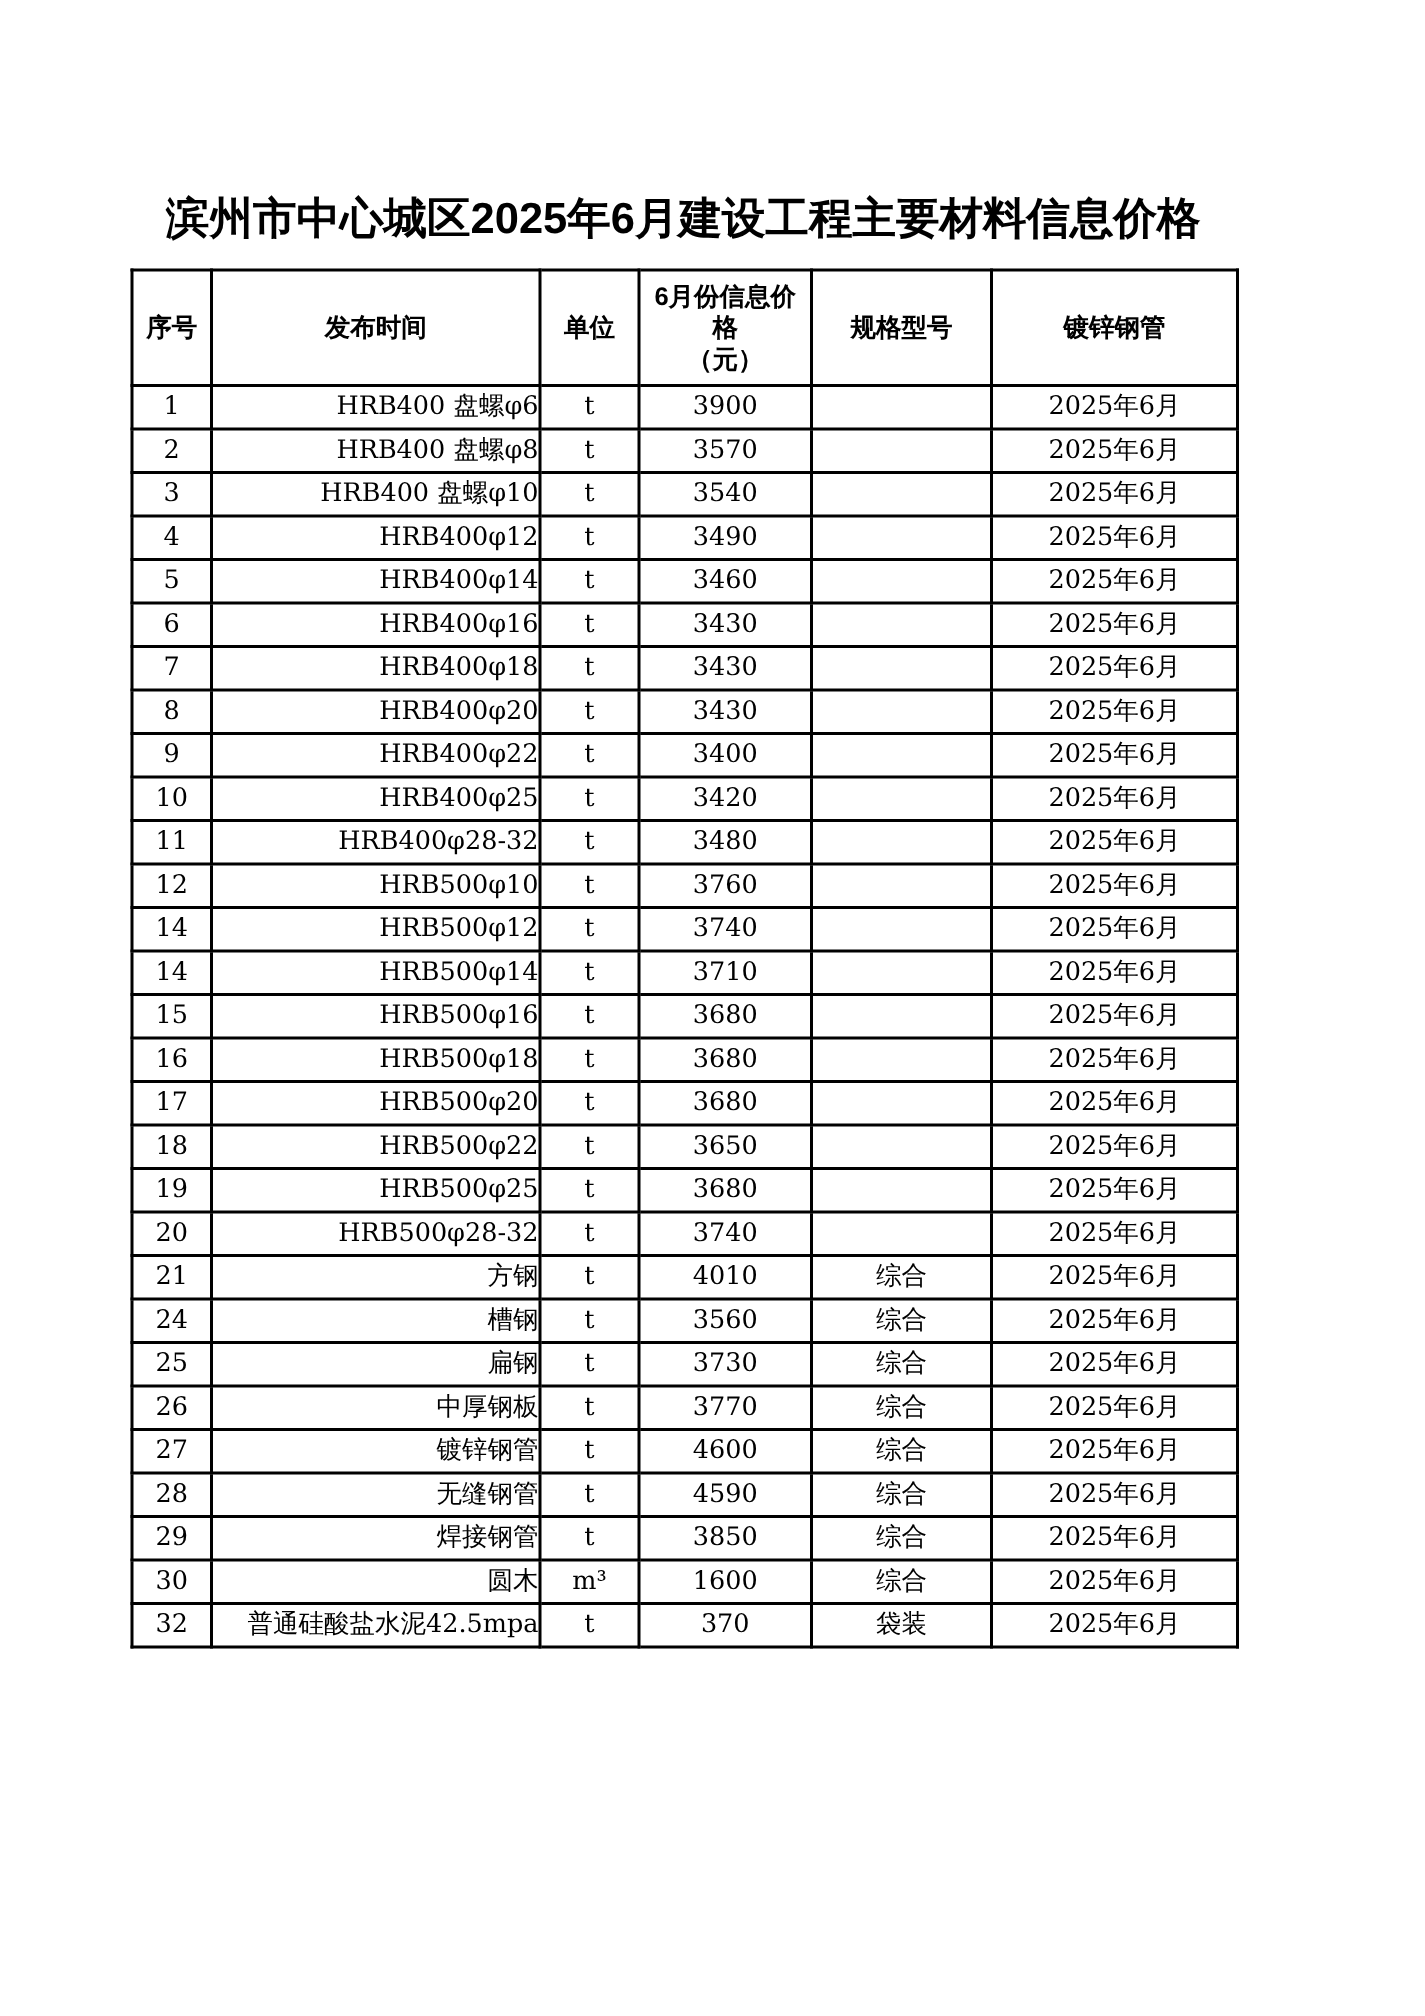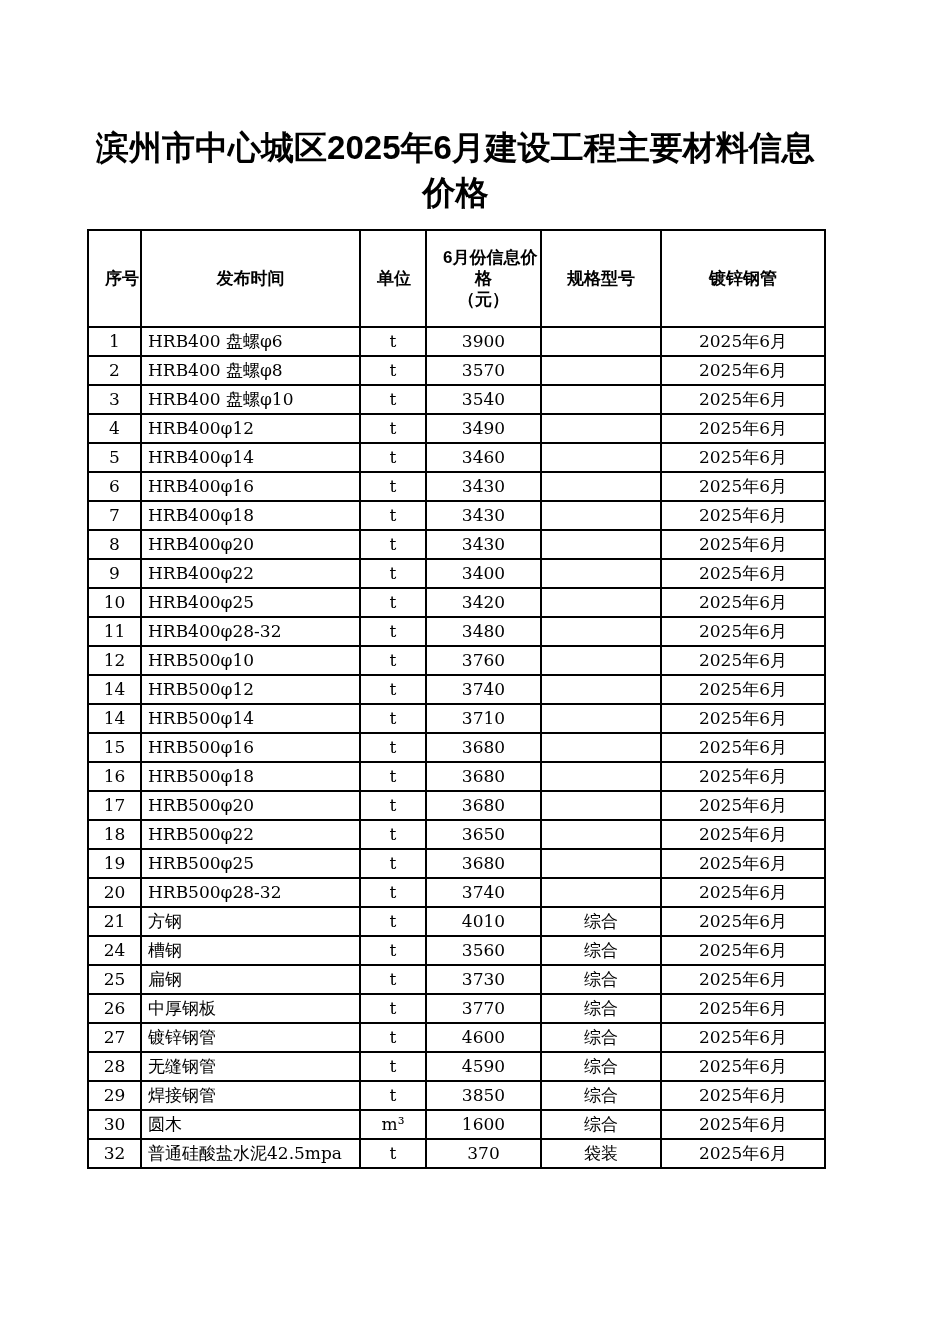--- a/index.html
+++ b/index.html
@@ -10,21 +10,21 @@
     position: relative;
     overflow: hidden;
   }
   .title {
     margin: 0 0 0 87px;
     padding-top: 126px;
     width: 737px;
     text-align: center;
     font-family: "Liberation Sans", "DejaVu Sans", sans-serif;
     font-weight: bold;
-    font-size: 33px;
+    font-size: 29px;
     color: #000000;
     letter-spacing: 0px;
   }
   table.materials {
     margin: 13px 0 0 87px;
     border-collapse: collapse;
     table-layout: fixed;
     width: 737px;
     background: #ffffff;
   }
@@ -34,34 +34,34 @@
     overflow: hidden;
     white-space: nowrap;
   }
   table.materials thead tr { height: 76px; }
   table.materials th {
     font-family: "Liberation Sans", "DejaVu Sans", sans-serif;
     font-weight: bold;
     font-size: 17px;
     text-align: center;
     vertical-align: middle;
-    padding: 16px;
+    padding: 6px;
     line-height: 21px;
   }
   table.materials td {
     height: 27px;
     font-family: "DejaVu Serif", "Liberation Serif", serif;
     font-size: 17px;
     text-align: center;
     vertical-align: middle;
     padding: 0;
     line-height: 27px;
   }
   table.materials td.c-name {
-    text-align: left;
+    text-align: right;
     padding-left: 6px;
   }
   col.w-no   { width: 53px; }
   col.w-name { width: 219px; }
   col.w-unit { width: 66px; }
   col.w-price{ width: 115px; }
   col.w-spec { width: 120px; }
   col.w-date { width: 164px; }
 </style>
 </head>

